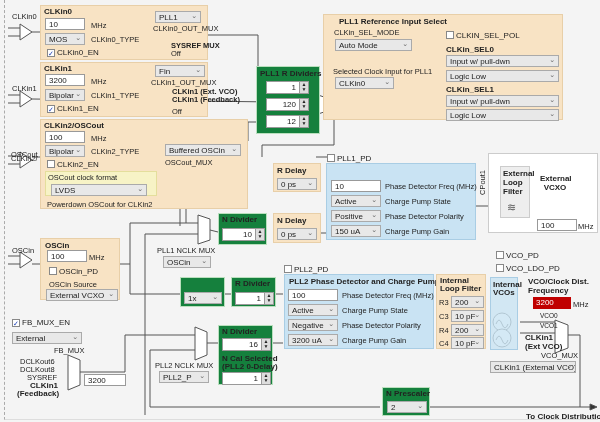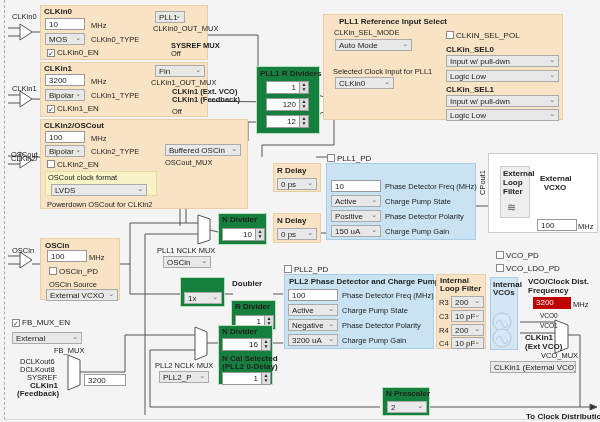--- a/index.html
+++ b/index.html
@@ -126,21 +126,21 @@
 </svg>
 
 <div class="lbl" style="left:12px;top:12px;">CLKin0</div>
 <div class="tan" style="left:40px;top:5px;width:168px;height:55px;">
   <div class="title" style="left:3px;top:1px;">CLKin0</div>
   <div class="input" style="left:4px;top:12px;width:40px;">10</div>
   <div class="lbl" style="left:50px;top:15px;">MHz</div>
   <div class="select" style="left:4px;top:27px;width:40px;">MOS</div>
   <div class="lbl" style="left:50px;top:29px;">CLKin0_TYPE</div>
   <div class="chk" style="left:6px;top:42px;"><span class="box">✓</span><span>CLKin0_EN</span></div>
-  <div class="select" style="left:114px;top:5px;width:30px;">PLL1</div>
+  <div class="select" style="left:114px;top:5px;width:46px;">PLL1</div>
   <div class="lbl" style="left:112px;top:18px;">CLKin0_OUT_MUX</div>
   <div class="lbl" style="left:130px;top:35px;font-weight:bold;">SYSREF MUX</div>
   <div class="lbl" style="left:130px;top:43px;">Off</div>
 </div>
 
 <div class="lbl" style="left:12px;top:84px;">CLKin1</div>
 <div class="tan" style="left:40px;top:62px;width:168px;height:55px;">
   <div class="title" style="left:3px;top:1px;">CLKin1</div>
   <div class="input" style="left:4px;top:11px;width:40px;">3200</div>
   <div class="lbl" style="left:50px;top:14px;">MHz</div>
@@ -239,21 +239,21 @@
   <div class="chk" style="left:8px;top:28px;"><span class="box"></span><span>OSCin_PD</span></div>
   <div class="lbl" style="left:8px;top:41px;">OSCin Source</div>
   <div class="select" style="left:5px;top:50px;width:72px;">External VCXO</div>
 </div>
 
 <div class="chk" style="left:284px;top:265px;"><span class="box"></span><span>PLL2_PD</span></div>
 <div class="green" style="left:180px;top:277px;width:45px;height:30px;">
   <div class="title" style="left:3px;top:1px;padding-left:48px;">Doubler</div>
   <div class="select" style="left:3px;top:14px;width:38px;">1x</div>
 </div>
-<div class="green" style="left:231px;top:277px;width:45px;height:30px;margin-top:23px;">
+<div class="green" style="left:231px;top:277px;width:45px;height:30px;">
   <div class="title" style="left:3px;top:1px;">R Divider</div>
   <div class="num" style="left:3px;top:14px;width:39px;"><span>1</span><span class="spin">▲<br>▼</span></div>
 </div>
 <div class="blue" style="left:284px;top:274px;width:150px;height:75px;">
   <div class="title" style="left:4px;top:2px;">PLL2 Phase Detector and Charge Pump</div>
   <div class="input" style="left:3px;top:14px;width:50px;">100</div>
   <div class="lbl" style="left:57px;top:16px;">Phase Detector Freq (MHz)</div>
   <div class="select" style="left:3px;top:29px;width:50px;">Active</div>
   <div class="lbl" style="left:57px;top:31px;">Charge Pump State</div>
   <div class="select" style="left:3px;top:44px;width:50px;">Negative</div>

